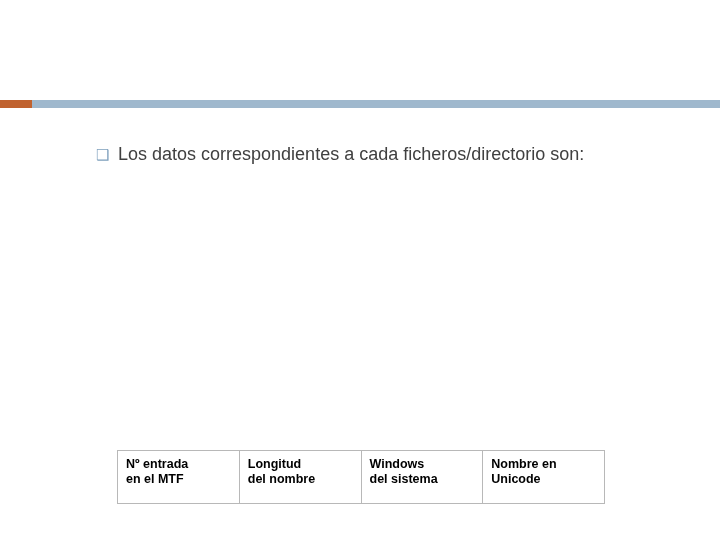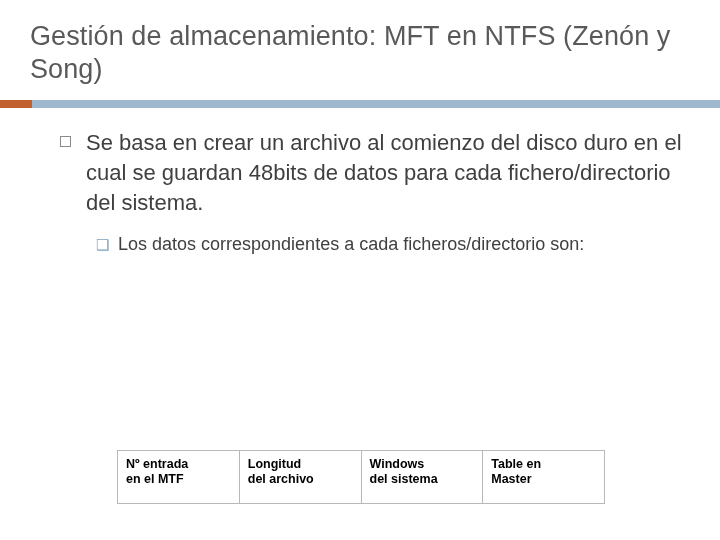--- a/index.html
+++ b/index.html
@@ -127,60 +127,55 @@
     height: 38px;
     background: #ffffff;
   }
   .cell-line { display: block; }
 </style>
 </head>
 <body>
 
 <div class="slide">
 
-  <div class="title">Gestión de almacenamiento: MFT en NTFS (Zenón y Song)</div>
 
   <div class="divider-wrap">
     <div class="divider-accent"></div>
     <div class="divider-line"></div>
   </div>
 
   <div class="body">
 
 
-    <div class="lvl1">
-      <span class="marker"></span>
-      <span>Se basa en crear un archivo al comienzo del disco duro en el cual se guardan 48bits de datos para cada fichero/directorio del sistema.</span>
-    </div>
 
     <div class="lvl2">
       <span class="marker2">❑</span>
       <span>Los datos correspondientes a cada ficheros/directorio son:</span>
     </div>
 
   </div>
 
   <div class="table-wrap">
     <table class="mft-table">
       <tbody>
           <tr>
         <td>
           <span class="cell-line">Nº entrada</span>
           <span class="cell-line">en el MTF</span>
         </td>
         <td>
           <span class="cell-line">Longitud</span>
-          <span class="cell-line">del archivo</span>
+          <span class="cell-line">del nombre</span>
         </td>
         <td>
           <span class="cell-line">Windows</span>
           <span class="cell-line">del sistema</span>
         </td>
         <td>
-          <span class="cell-line">Table en</span>
-          <span class="cell-line">Master</span>
+          <span class="cell-line">Nombre en</span>
+          <span class="cell-line">Unicode</span>
         </td>
       </tr>
     </tbody>
       </table>
   </div>
 
 </div>
 
 </body></html>

